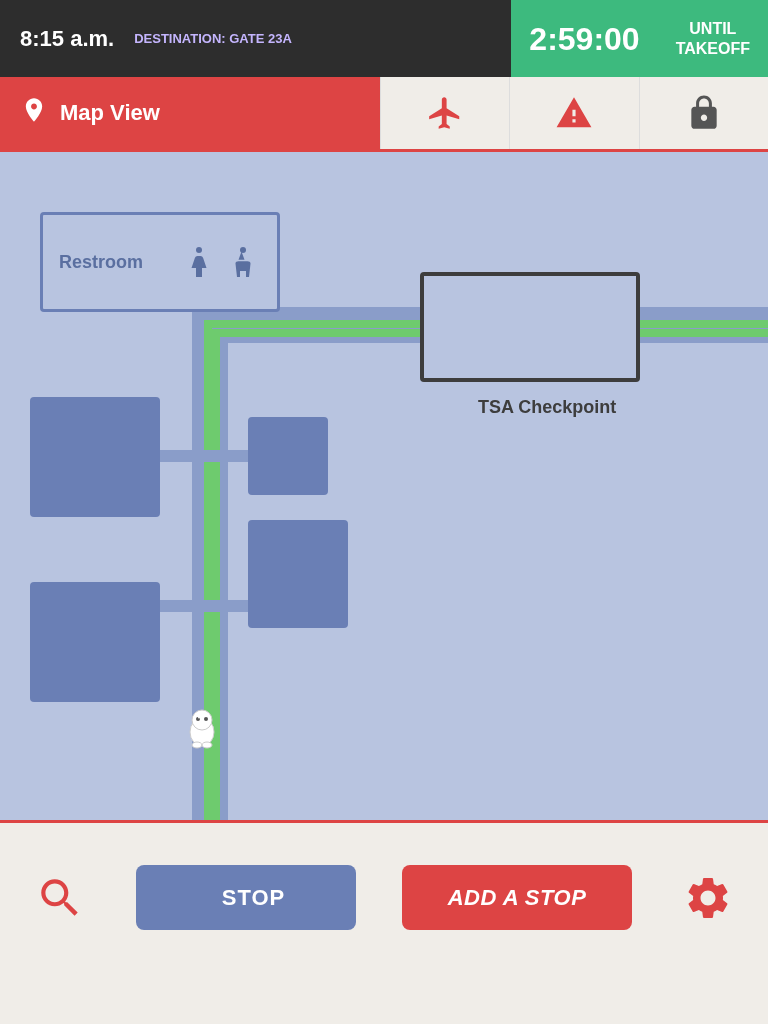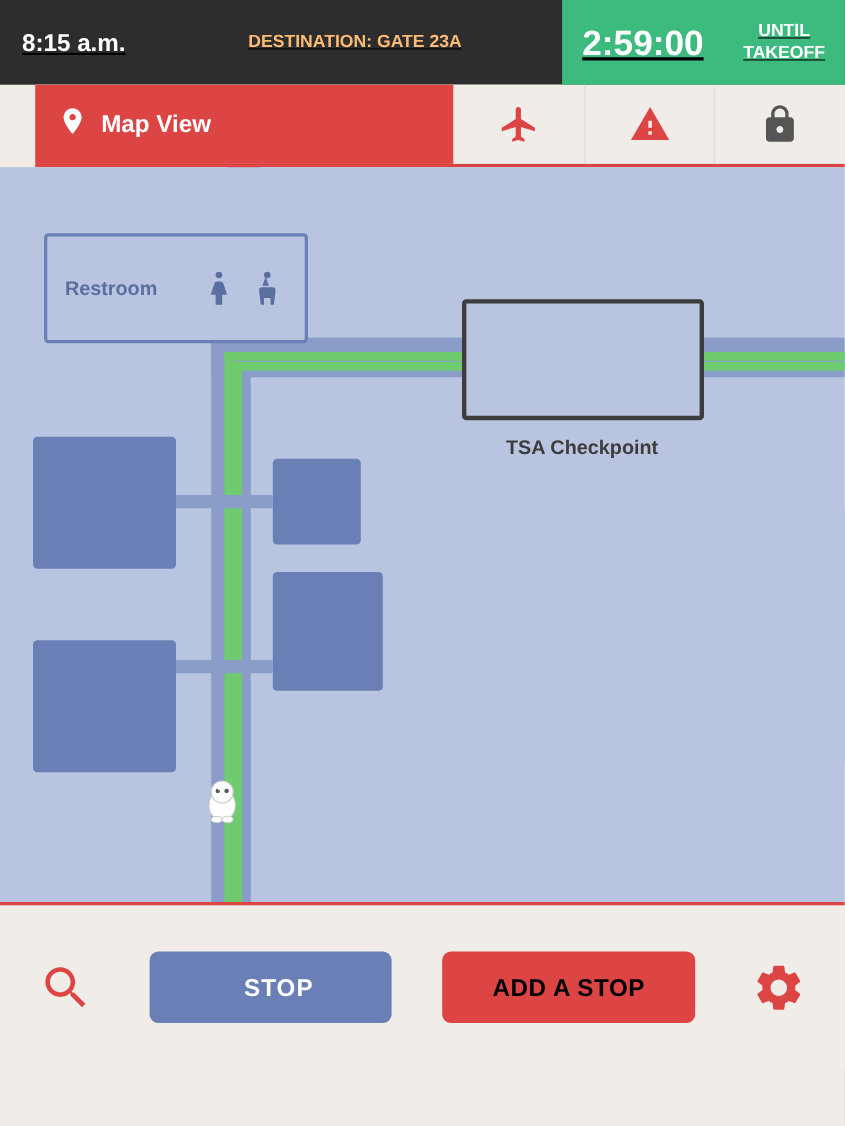--- a/index.html
+++ b/index.html
@@ -4,35 +4,33 @@
   <style>
     * { margin: 0; padding: 0; box-sizing: border-box; }
     body { width: 768px; height: 1024px; overflow: hidden; font-family: 'Arial', sans-serif; background: #f0ede8; }
 
     
     #top-bar {
       display: flex;
       align-items: center;
       height: 77px;
       background: #2d2d2d;
-      text-decoration: underline;
     }
     #time-display {
       color: white;
       font-size: 22px;
       font-weight: bold;
       padding: 0 20px;
       flex: 0 0 auto;
     }
     #destination-display {
-      color: #fdba74;
-      font-size: 16px;
+      color: #c4b5fd;
+      font-size: 13px;
       font-weight: bold;
       flex: 1;
-      text-align: center;
     }
     #countdown-block {
       background: #3dba7e;
       height: 100%;
       display: flex;
       flex-direction: row;
       align-items: center;
       justify-content: center;
       padding: 0 18px;
       min-width: 160px;
@@ -51,21 +49,20 @@
       line-height: 1.2;
       margin-left: 36px;
     }
 
     
     #nav-tabs {
       display: flex;
       height: 75px;
       background: #f0ede8;
       border-bottom: 3px solid #d44;
-      margin-left: 32px;
     }
     #tab-map {
       background: #d44;
       display: flex;
       align-items: center;
       padding: 0 20px;
       flex: 0 0 380px;
       gap: 12px;
       position: relative;
     }
@@ -150,21 +147,21 @@
       left: 420px;
       width: 220px;
       height: 110px;
       background: #b8c4e0;
       border: 4px solid #3d3d3d;
       border-radius: 4px;
     }
     #tsa-label {
       position: absolute;
       top: 245px;
-      left: 460px;
+      left: 478px;
       color: #3d3d3d;
       font-size: 18px;
       font-weight: bold;
     }
 
     
     .blue-block {
       position: absolute;
       background: #6a7fb5;
       border-radius: 4px;
@@ -212,29 +209,30 @@
       font-size: 22px;
       font-weight: bold;
       width: 220px;
       height: 65px;
       cursor: pointer;
       letter-spacing: 1px;
       padding-left: 15px;
     }
     #add-stop-btn {
       background: #d44;
-      color: #000000;
+      color: #ffffff;
       border: none;
       border-radius: 8px;
       font-size: 22px;
       font-weight: bold;
       width: 230px;
       height: 65px;
       cursor: pointer;
       letter-spacing: 0.5px;
+      font-style: italic;
     }
     #settings-btn {
       background: none;
       border: none;
       cursor: pointer;
       width: 60px;
       height: 60px;
       display: flex;
       align-items: center;
       justify-content: center;

